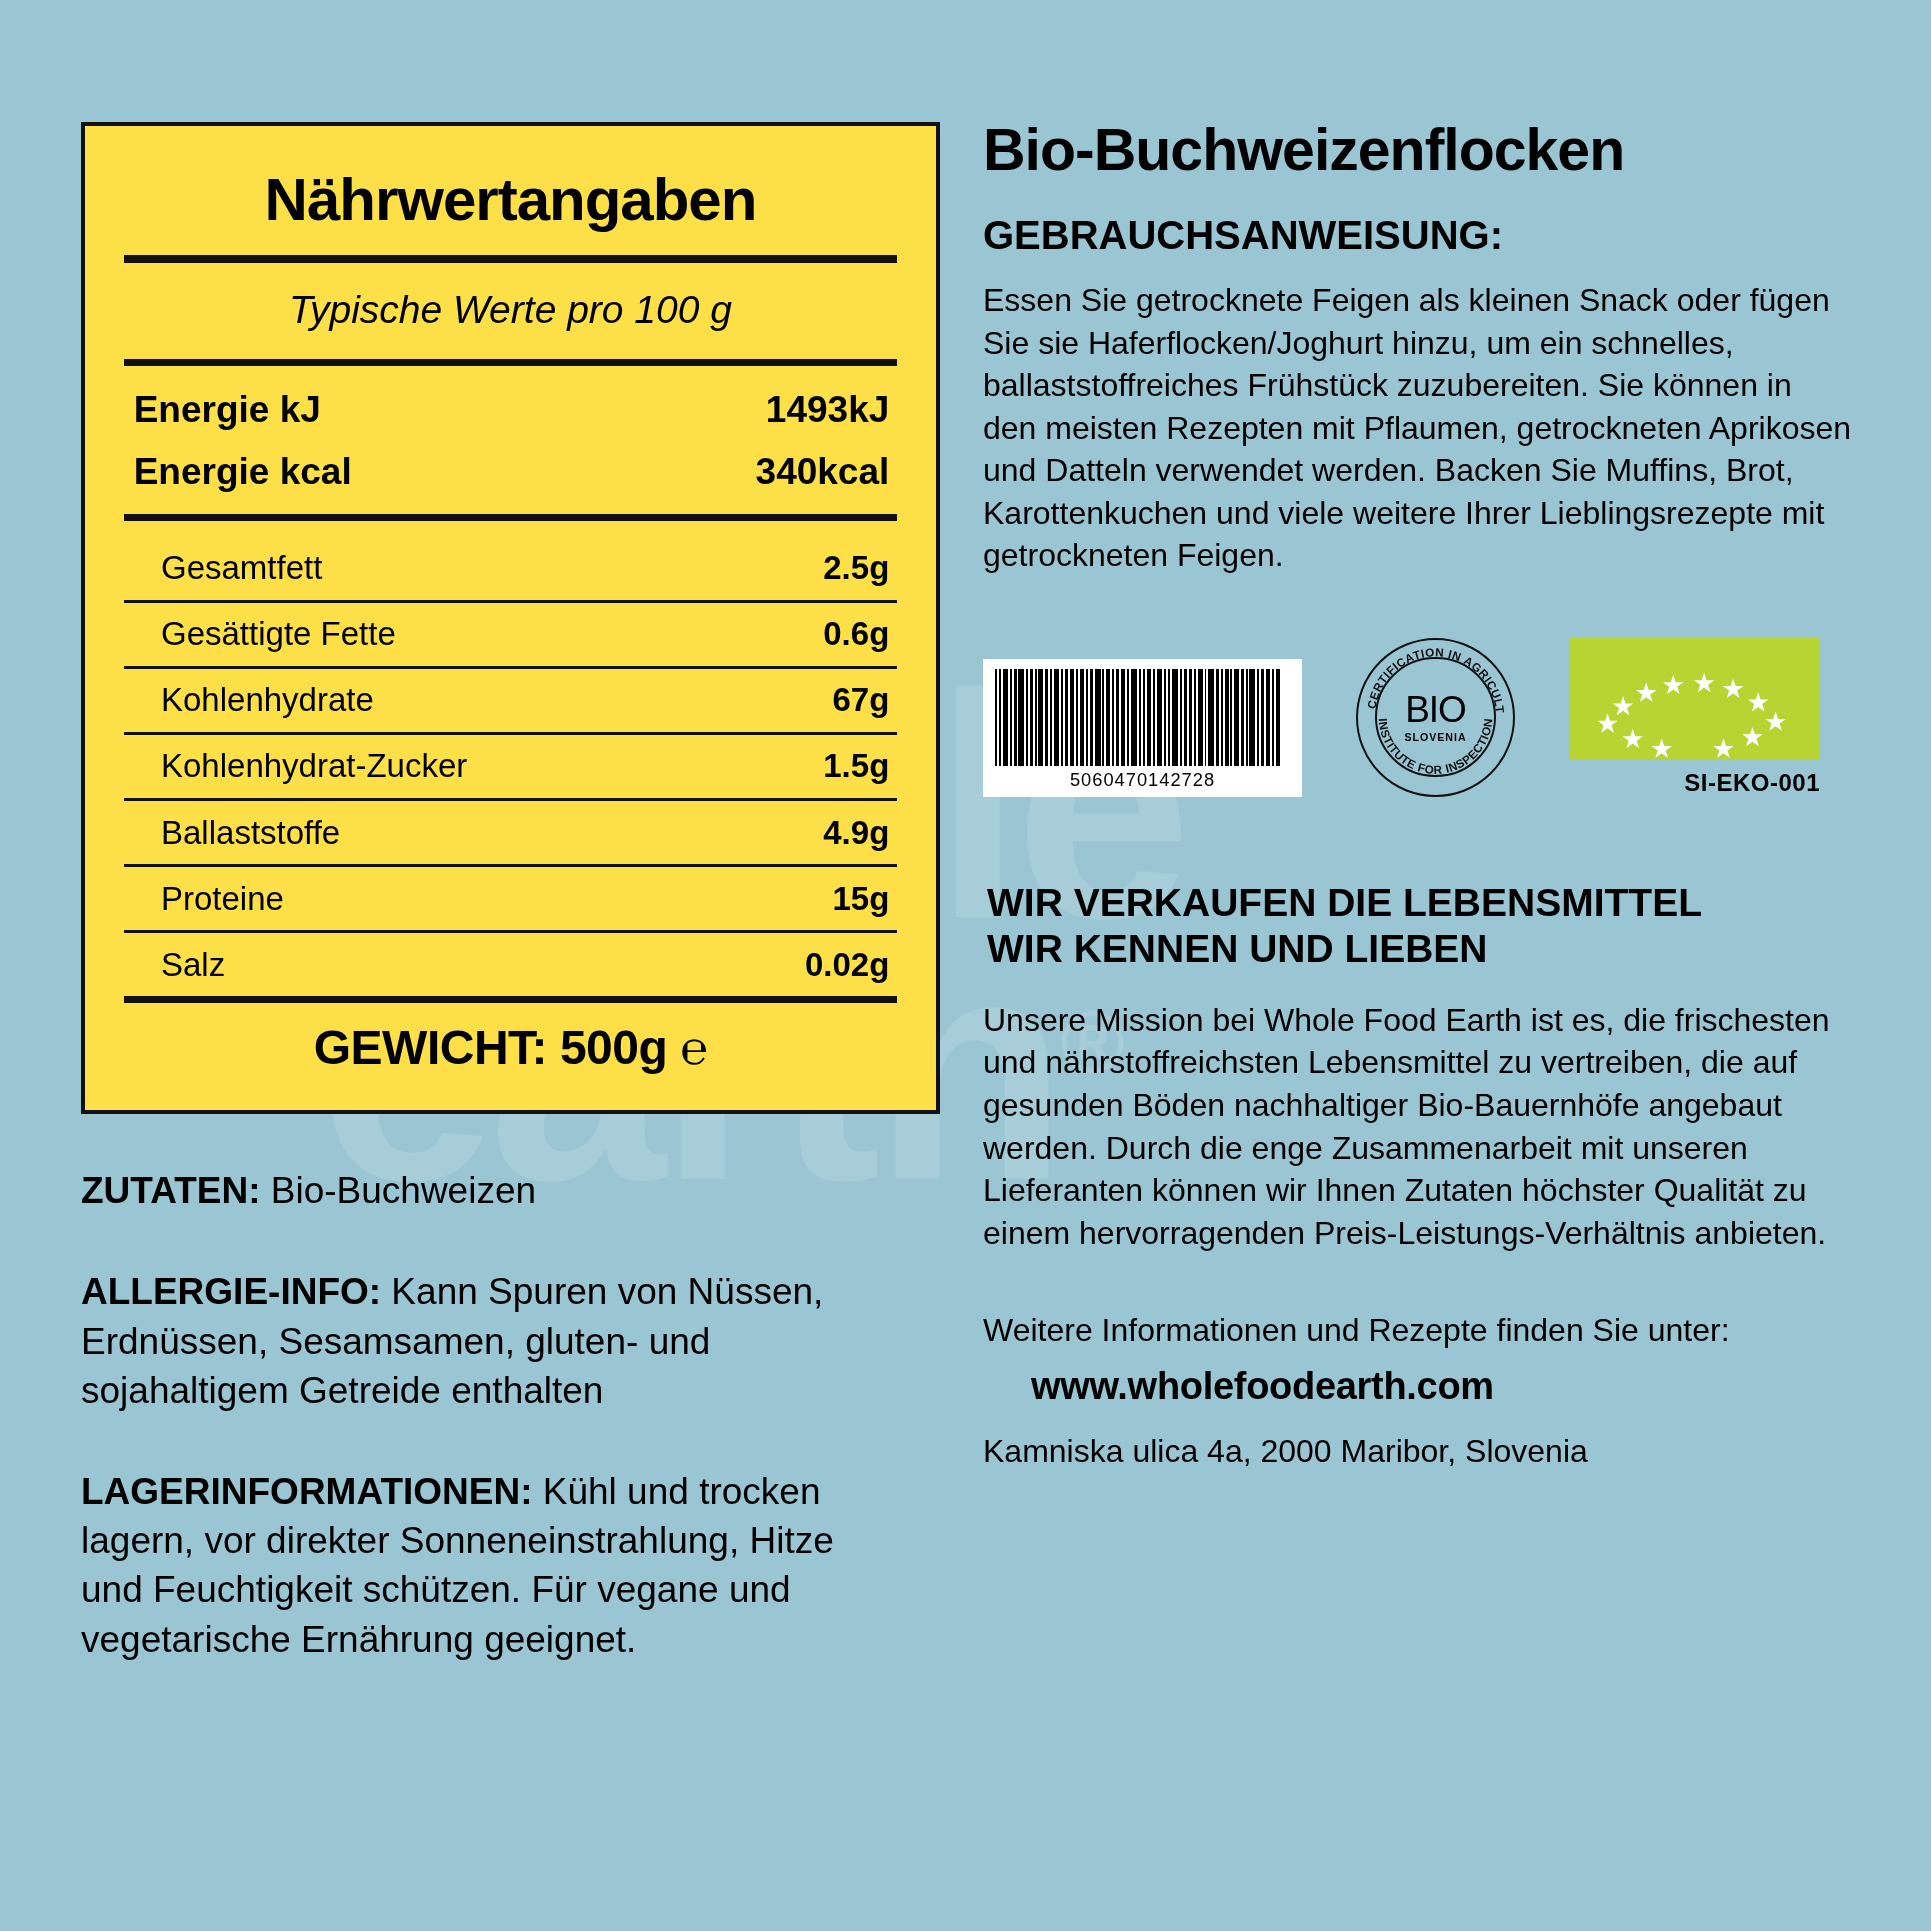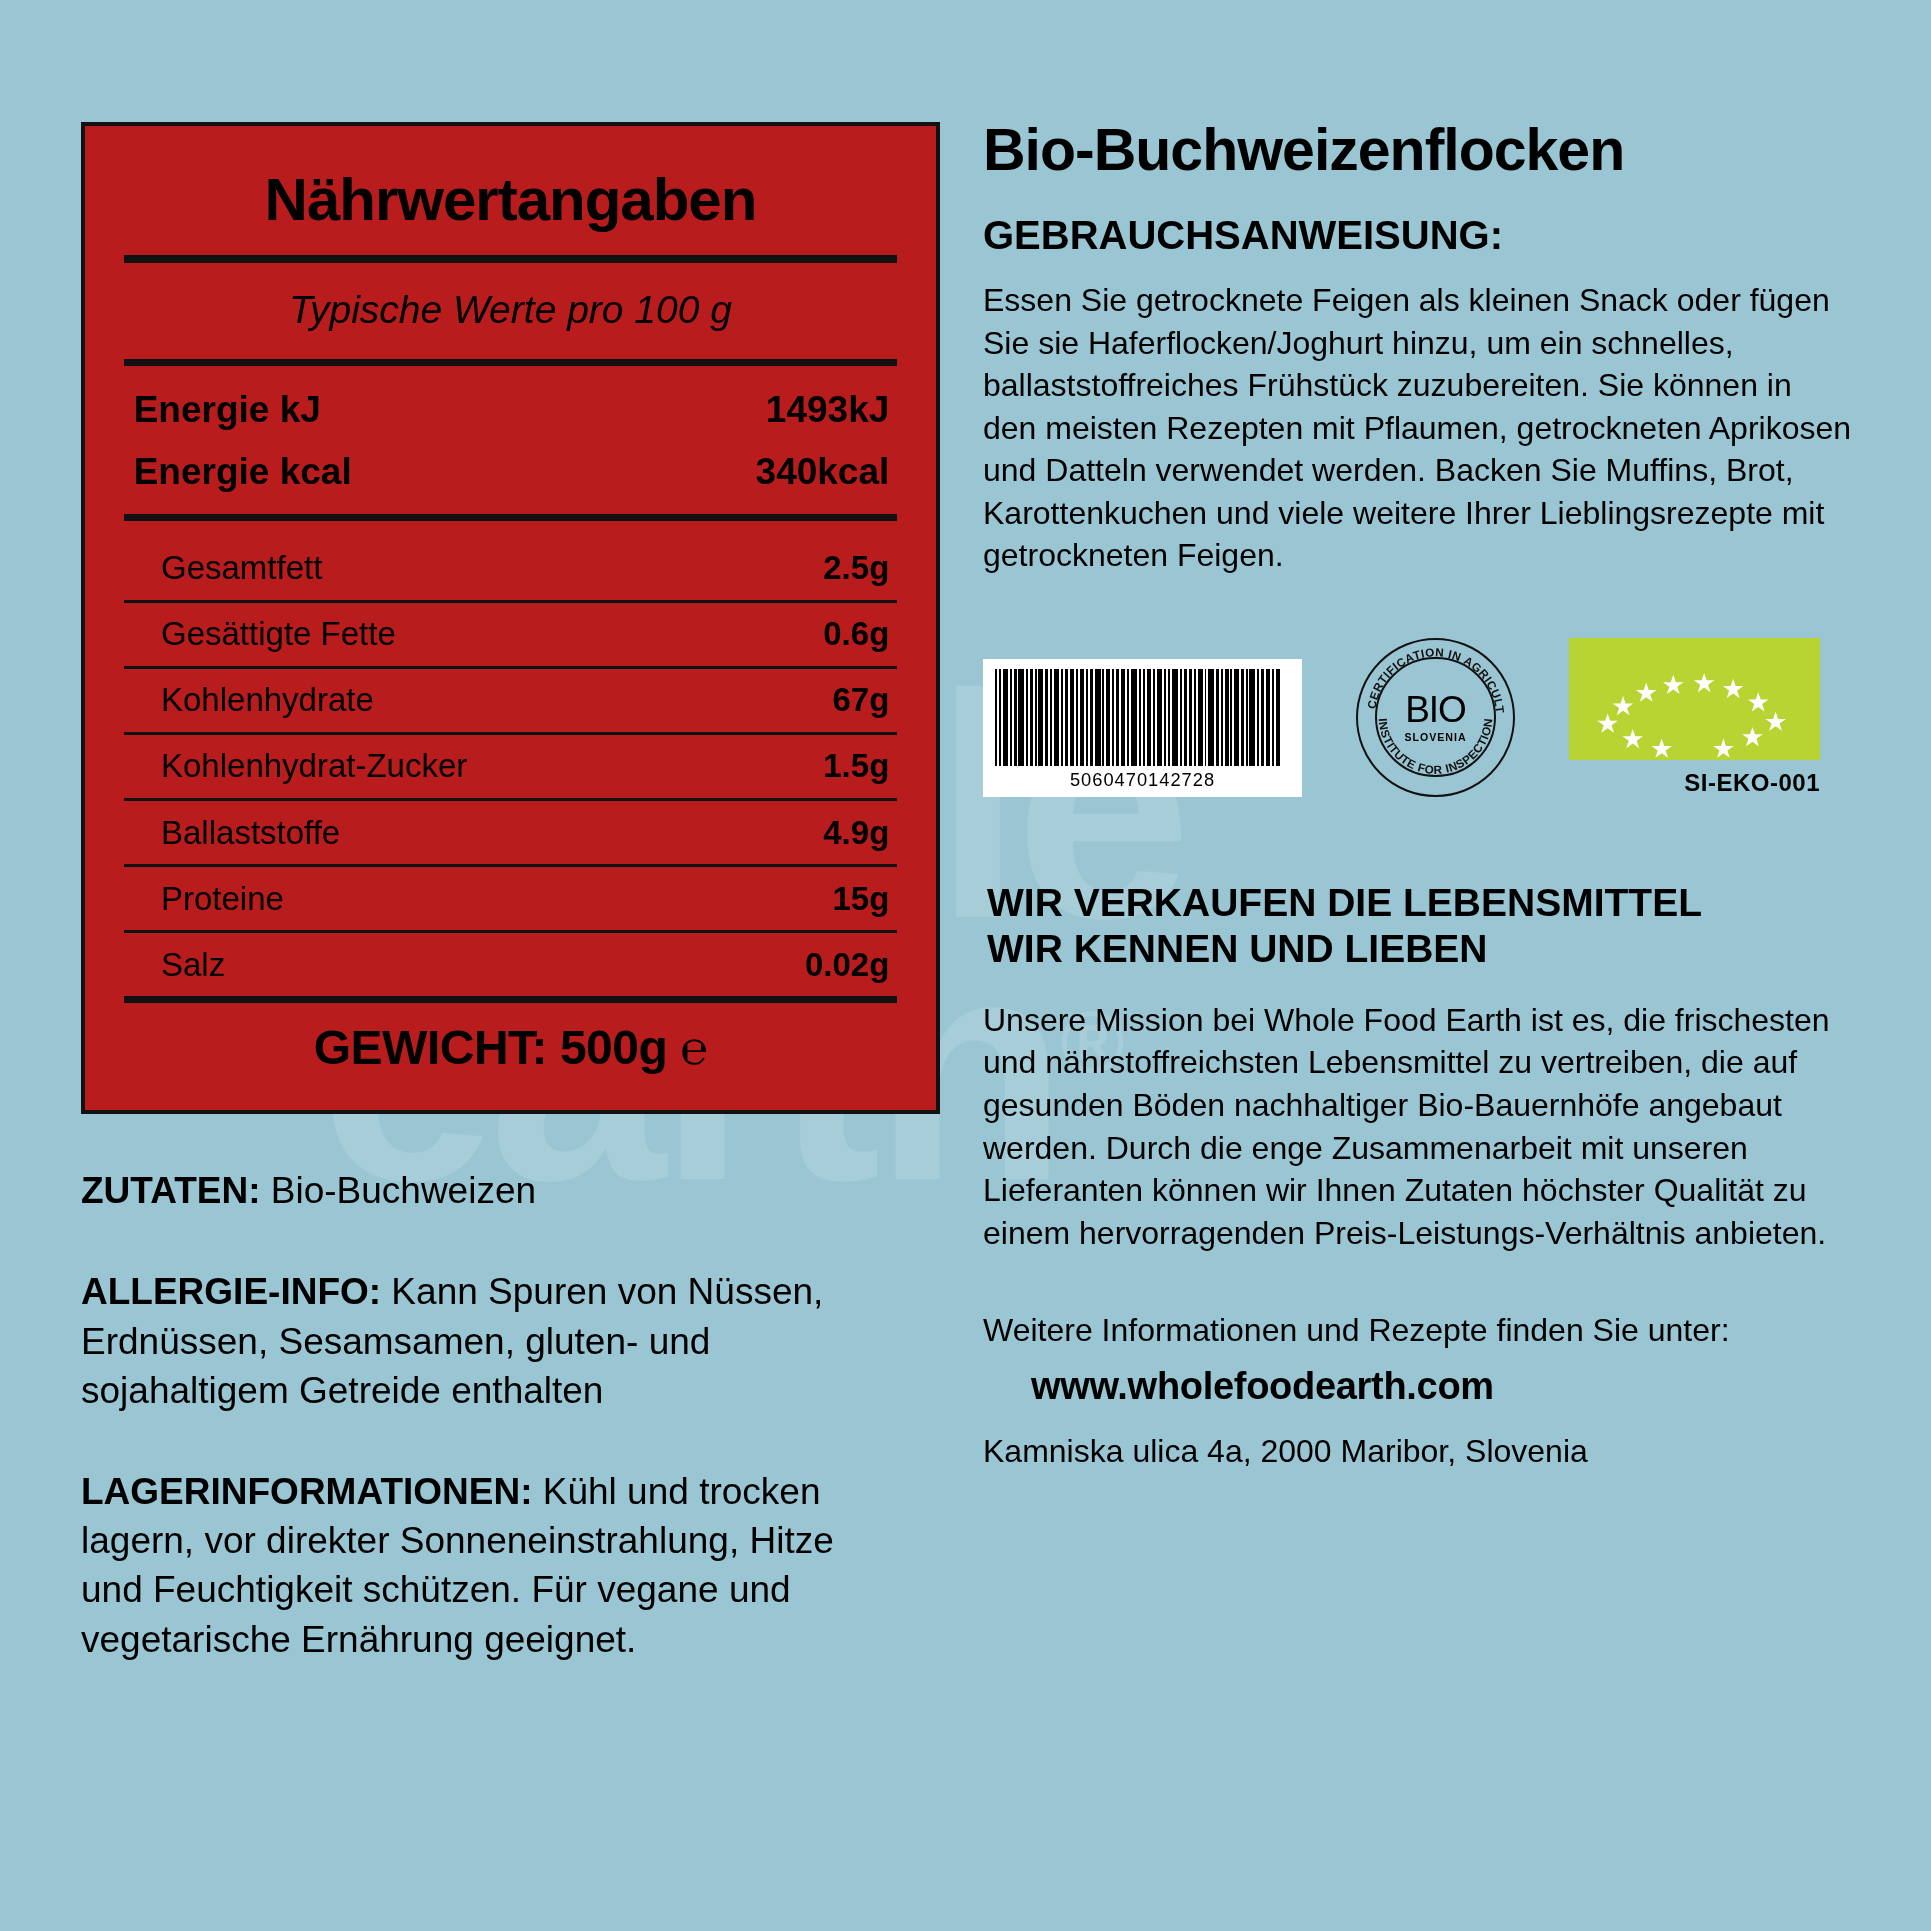--- a/index.html
+++ b/index.html
@@ -39,21 +39,21 @@
     width: 859px;
   }
   .right-col {
     position: absolute;
     left: 983px; top: 116px;
     width: 869px;
   }
 
   
   .nutri-box {
-    background: #b91c1c;
+    background: #fde047;
     border: 4.8px solid #111;
     padding: 25px 39px 29px 39px;
   }
   .nutri-title {
     font-size: 60px;
     font-weight: 700;
     text-align: center;
     letter-spacing: -1px;
     margin: 13.5px 0 21px 0;
   }

